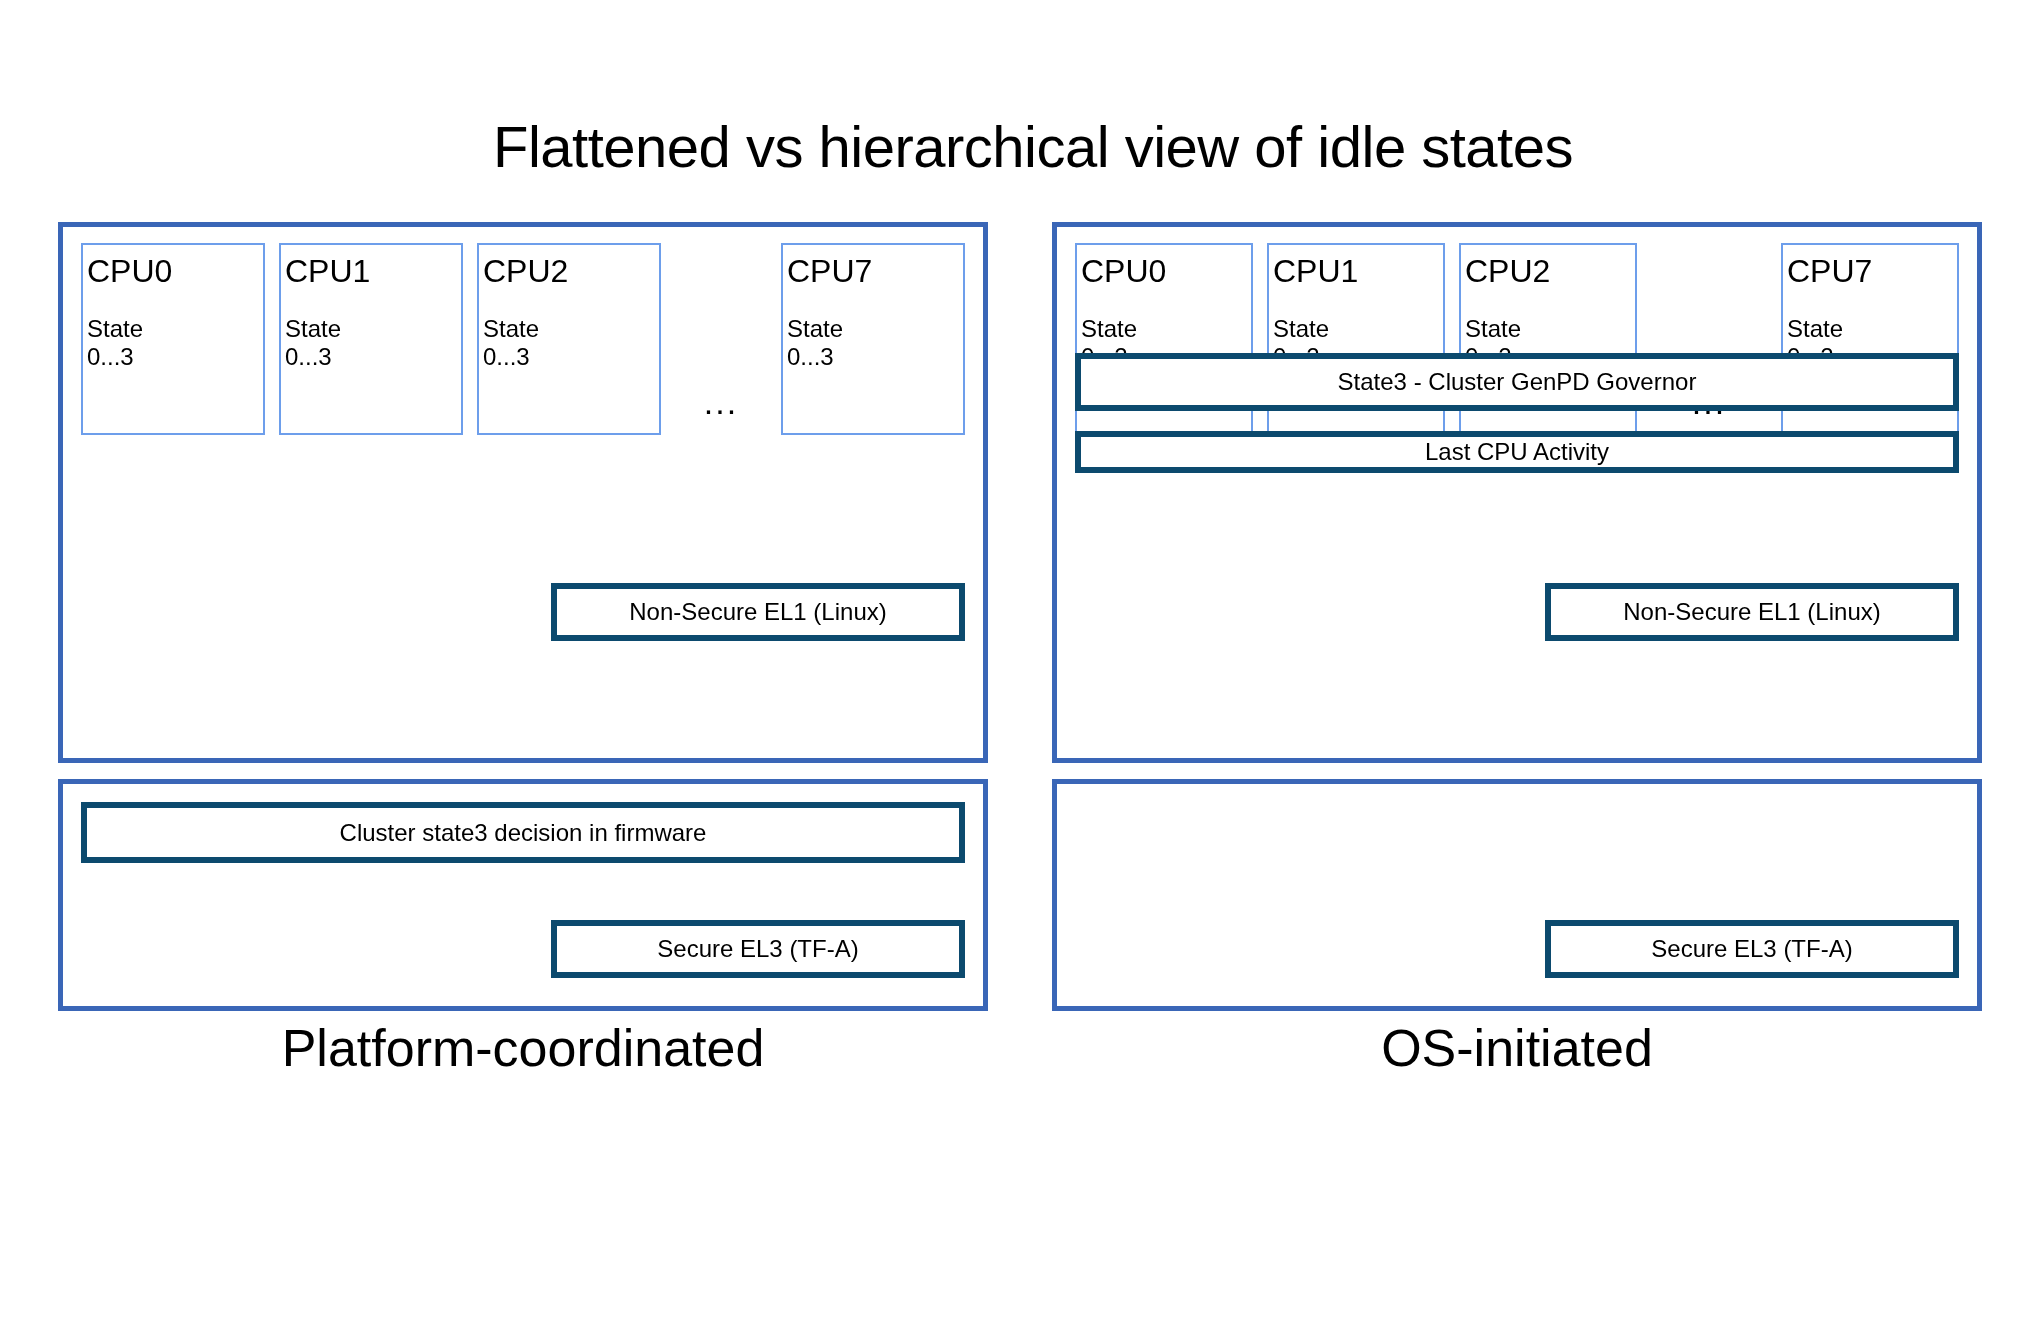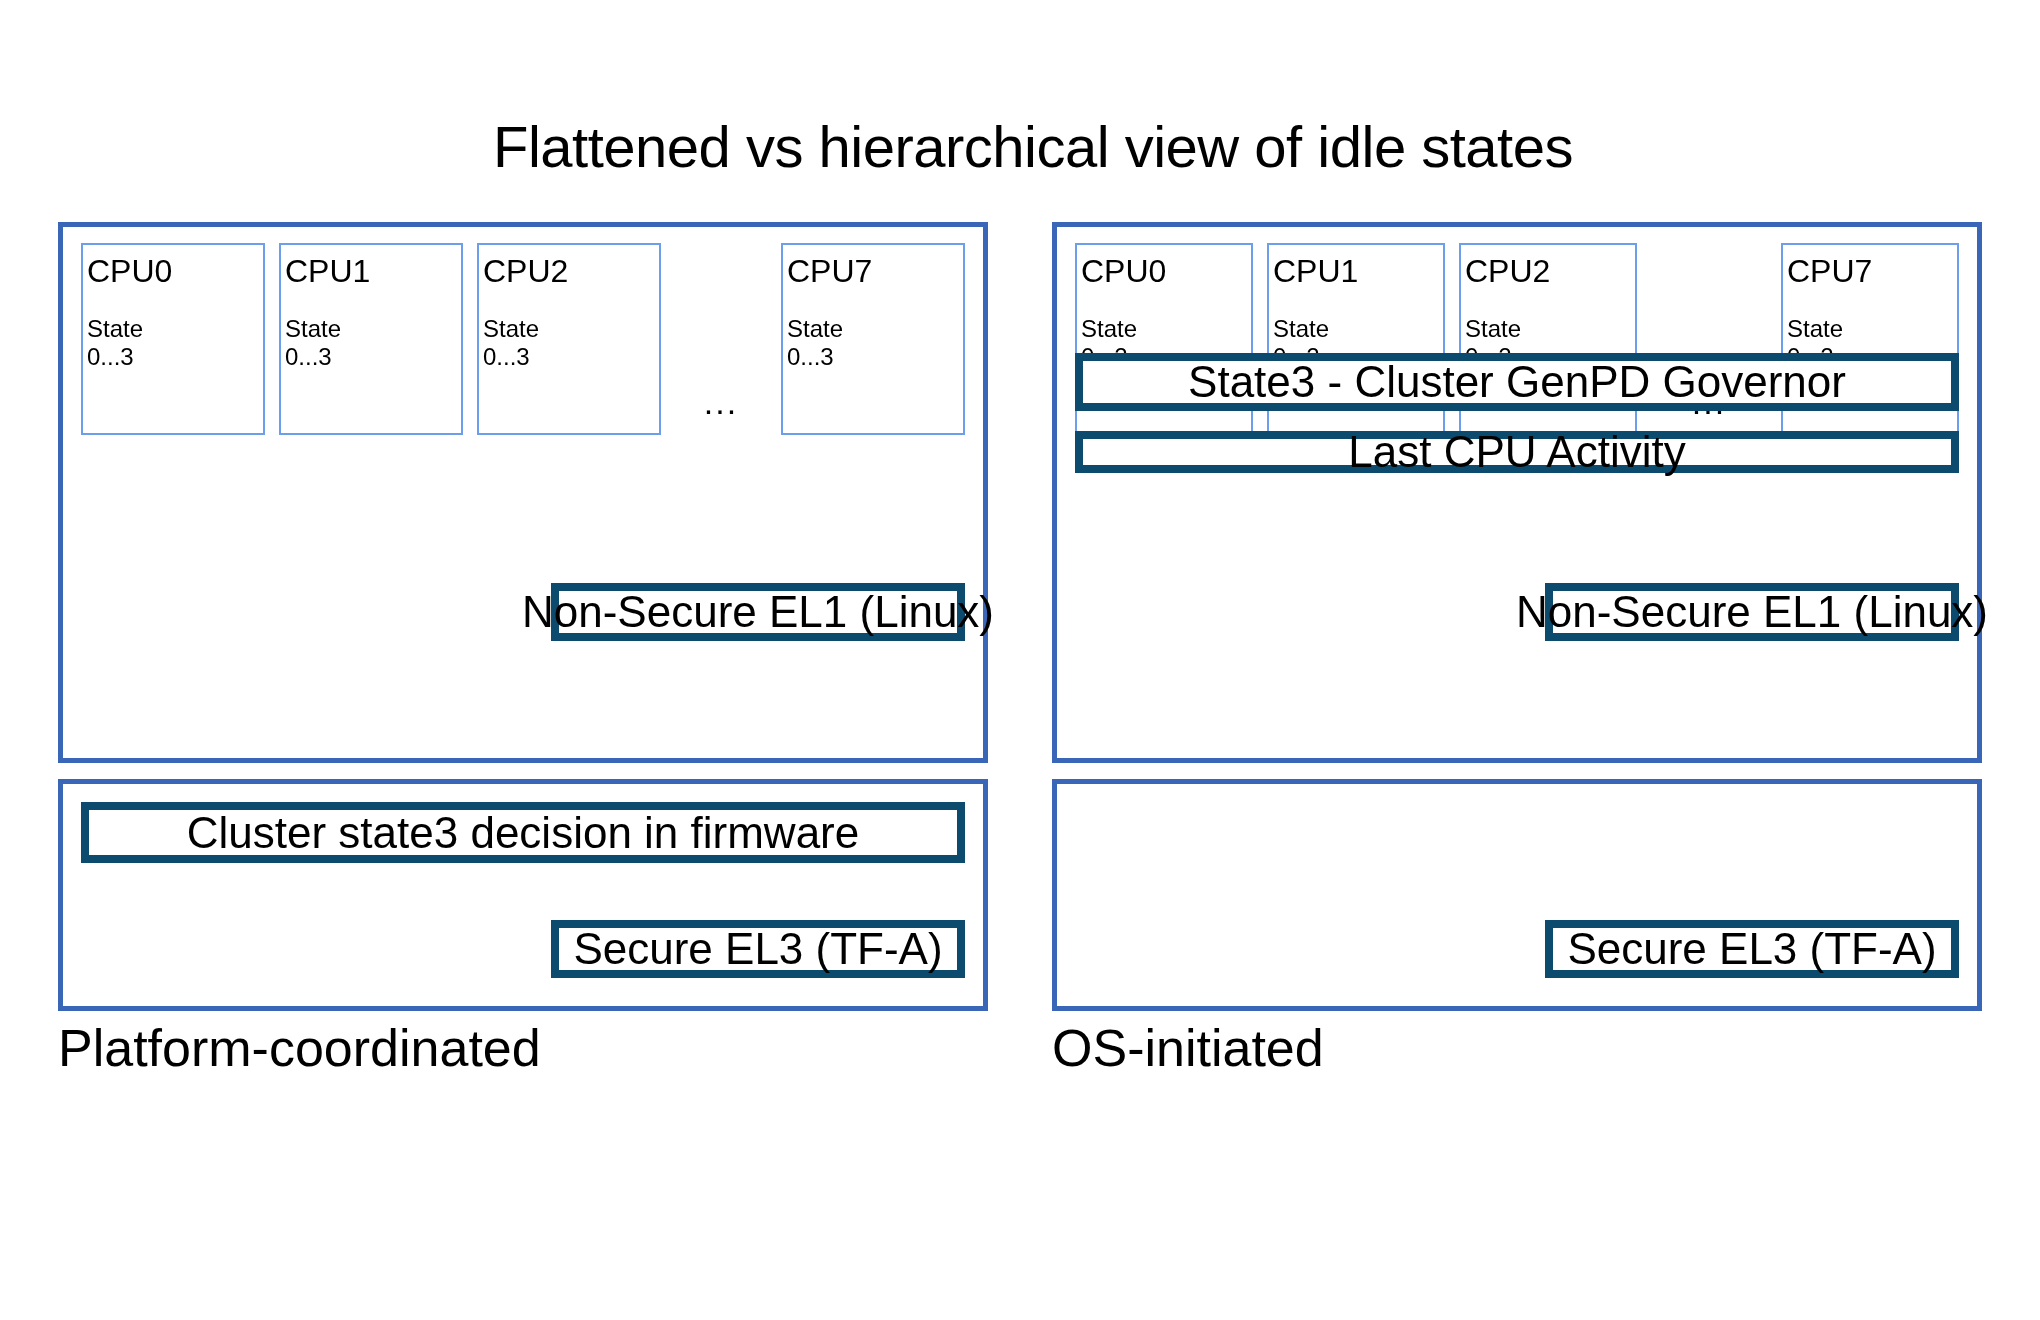--- a/index.html
+++ b/index.html
@@ -89,26 +89,26 @@
     font-size: 34px;
     line-height: 1;
     padding-bottom: 16px;
     letter-spacing: 2px;
   }
 
   
   .bar {
     position: absolute;
     box-sizing: border-box;
-    border: 8px solid #0c4a6e;
+    border: 6px solid #0c4a6e;
     background: #ffffff;
     display: flex;
     align-items: center;
     justify-content: center;
-    font-size: 44px;
+    font-size: 24px;
     white-space: nowrap;
   }
   .bar.wide {
     left: 18px;
     right: 18px;
   }
 
   
   .left-last-cpu    { top: 236px; height: 58px; }
   .left-el1         { top: 356px; height: 58px; left: auto; right: 18px; width: 414px; }
@@ -120,20 +120,21 @@
 
   
   .fw-decision      { top: 18px;  height: 61px; }
   .fw-el3           { top: 136px; height: 58px; left: auto; right: 18px; width: 414px; text-align: right; }
 
   
   .caption {
     position: absolute;
     top: 1022px;
     width: 930px;
+    text-align: center;
     font-size: 52px;
     line-height: 1;
     white-space: nowrap;
   }
   .caption.left  { left: 58px; }
   .caption.right { left: 1052px; }
 </style>
 </head>
 <body>
 

